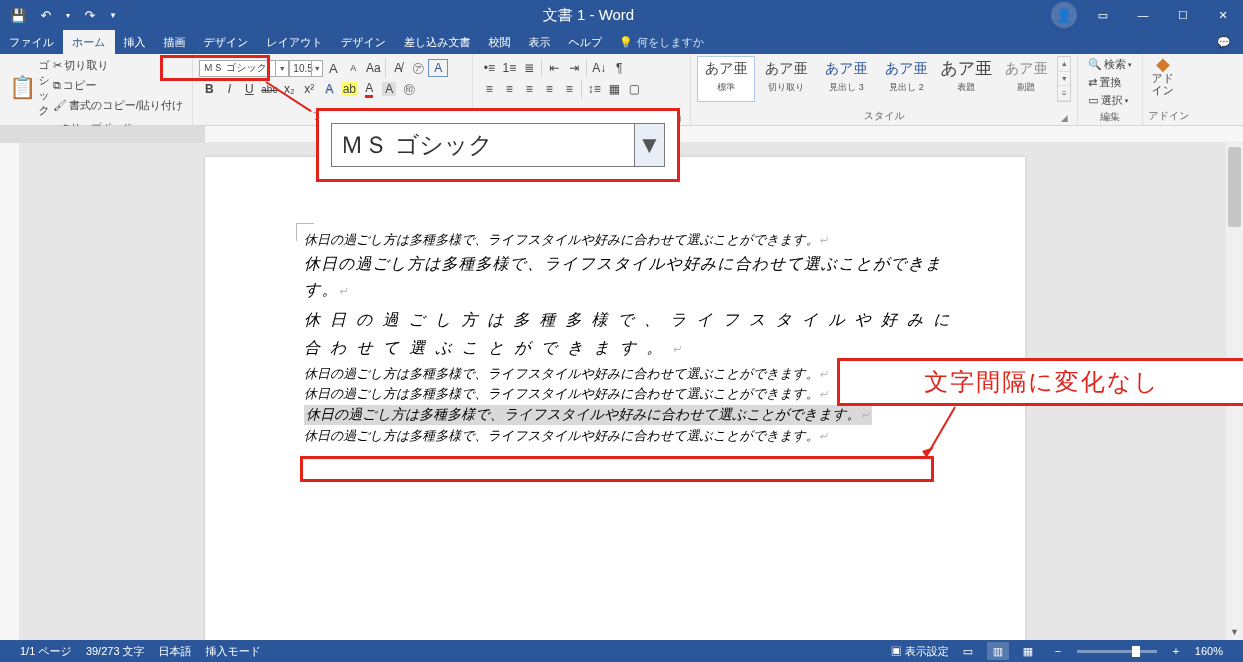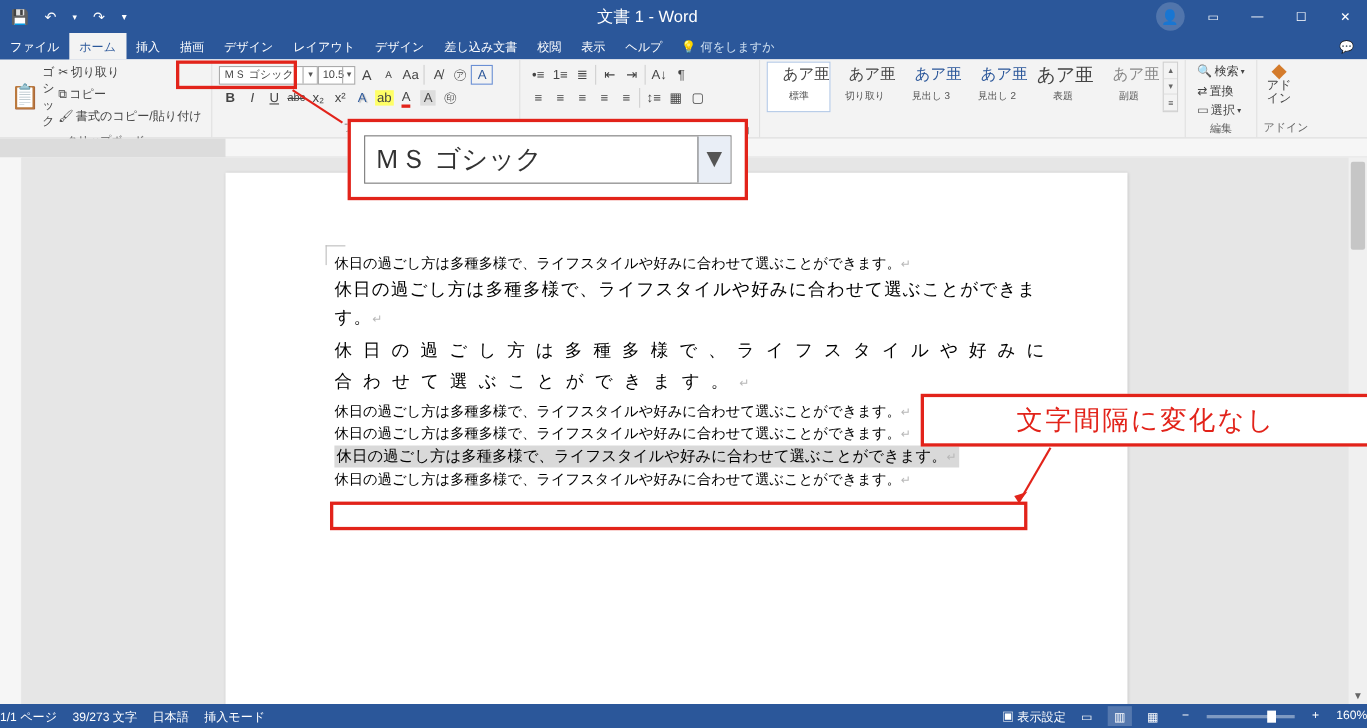--- a/index.html
+++ b/index.html
@@ -41,61 +41,61 @@
   .fontsize .dd { position:absolute; right:0; top:0; width:11px; height:15px; border-left:1px solid #aaa; display:flex;align-items:center;justify-content:center;font-size:7px;color:#555;}
   .fmtrow { display:flex; gap:0; align-items:center; }
   .ic { font-family: "Segoe UI Symbol","Arial",sans-serif; }
   .tinybtn { width:20px;height:18px;display:flex;align-items:center;justify-content:center;font-size:12px;color:#444;}
   .sep { width:1px; height:18px; background:#d0d0d0; margin:0 2px;}
 
   
   .styles { display:flex; gap:2px; align-items:flex-start; }
   .stylecard { width:58px; height:46px; border:1px solid transparent; text-align:center; padding:2px 0;}
   .stylecard.sel{border:1px solid #b2c8e6;background:#fff;}
-  .stylecard .samp { font-size:14px; font-family:"MS Mincho","Yu Mincho",serif; line-height:20px;text-align:right;}
+  .stylecard .samp { font-size:14px; font-family:"MS Mincho","Yu Mincho",serif; line-height:20px;}
   .stylecard .samp.blue{color:#2b579a;}
   .stylecard .nm { font-size:9px; color:#555; margin-top:2px;}
   .styles-more{width:14px;height:46px;border:1px solid #d0d0d0;display:flex;flex-direction:column;}
   .styles-more div{flex:1;display:flex;align-items:center;justify-content:center;font-size:8px;color:#666;border-bottom:1px solid #e0e0e0;}
 
   
   .editcol{display:flex;flex-direction:column;gap:1px;font-size:11px;}
   .editcol .rbtn{padding:1px 4px;}
 
   
   .ruler { height:17px; background:#f6f6f6; border-bottom:1px solid #e8e8e8; position:relative; font-size:7px; color:#777; display:flex;}
   .ruler-left{width:205px;}
   .ruler-dark{background:#dcdcdc;height:17px;}
   .ruler-ticks{flex:1;position:relative;}
 
   
   .workspace { position:absolute; top:143px; left:0; right:0; bottom:22px; background:#e6e6e6; overflow:hidden;}
   .vruler { position:absolute; left:0; top:0; width:20px; bottom:0; background:#f6f6f6; border-right:1px solid #e8e8e8;}
   .page { position:absolute; left:205px; top:14px; width:820px; background:#fff; min-height:700px; box-shadow:0 0 3px rgba(0,0,0,.15);}
-  .page-margin { position:absolute; left:99px; top:74px; right:60px; }
+  .page-margin { position:absolute; left:99px; top:74px; right:60px;font-style:italic; }
   .crop { position:absolute; width:18px; height:18px; border-color:#bcbcbc; }
   .crop.tl { left:99px; top:74px; border-left:1px solid #bcbcbc; border-top:1px solid #bcbcbc; transform:translate(-8px,-8px);}
   .vscroll{position:absolute;right:0;top:0;width:17px;bottom:0;background:#f0f0f0;}
   .vscroll .thumb{position:absolute;left:2px;right:2px;top:4px;height:80px;background:#c6c6c6;border-radius:2px;}
   .vscroll .arr{position:absolute;left:0;right:0;height:17px;display:flex;align-items:center;justify-content:center;font-size:9px;color:#666;}
   .vscroll .arr.up{top:0;} .vscroll .arr.dn{bottom:0;}
 
   .para { font-family:"MS Mincho","Yu Mincho",serif; color:#000; margin-bottom:2px; }
   .p1{font-size:13px;}
   .p2{font-size:16px; letter-spacing:1px; line-height:26px;}
   .p3{font-size:16px; letter-spacing:10px; line-height:28px;}
   .p4{font-size:13px;}
   .p5{font-size:13px; font-family:"Yu Gothic","MS PGothic",sans-serif;}
   .p6{font-size:14px; font-family:"MS Gothic","Yu Gothic",sans-serif; font-weight:500;}
   .p6wrap{background:#d9d9d9;display:inline-block;padding:1px 2px;}
   .p7{font-size:13px;}
   .pm{color:#b8b8b8;font-size:11px;}
 
   
-  .status { position:absolute; left:0; right:0; bottom:0; height:22px; background:#2b579a; color:#fff; display:flex; align-items:center; font-size:11px; padding:0 0; gap:14px;}
+  .status { position:absolute; left:0; right:0; bottom:0; height:22px; background:#2b579a; color:#fff; display:flex; align-items:center; font-size:11px; padding:0 20px; gap:14px;}
   .status .right{margin-left:auto;display:flex;align-items:center;gap:8px;}
   .viewbtn{width:22px;height:18px;display:flex;align-items:center;justify-content:center;}
   .zoomslider{width:80px;height:3px;background:rgba(255,255,255,.4);position:relative;}
   .zoomslider .knob{position:absolute;left:55px;top:-4px;width:8px;height:11px;background:#fff;}
 
   
   .anno-box { position:absolute; border:3px solid #e2231a; pointer-events:none; z-index:50;}
   .anno1 { left:160px; top:55px; width:110px; height:26px; }
   .anno2 { left:316px; top:108px; width:364px; height:74px; background:#fff; display:flex; padding:12px; pointer-events:none;}
   .anno2 .fake { flex:1; border:1px solid #7a7a7a; background:#fff; display:flex; align-items:center; padding:0 8px; font-size:24px; font-family:"MS Gothic",monospace; position:relative;}
@@ -293,20 +293,21 @@
             <div class="samp" style="color:#888">あア亜</div>
             <div class="nm">副題</div>
           </div>
         <div class="styles-more">
             <div>▴</div>
             <div>▾</div>
             <div>≡</div>
           </div>
       </div>
     </div>
+    <div class="group-label"><span>スタイル</span><span class="dlaunch">◢</span></div>
   </div>
 
   <div class="group">
     <div class="group-body">
       <div class="editcol">
         <div class="rbtn">
             <span>🔍</span>
             <span>検索</span>
             <span style="font-size:7px"> ▾</span>
           </div>

